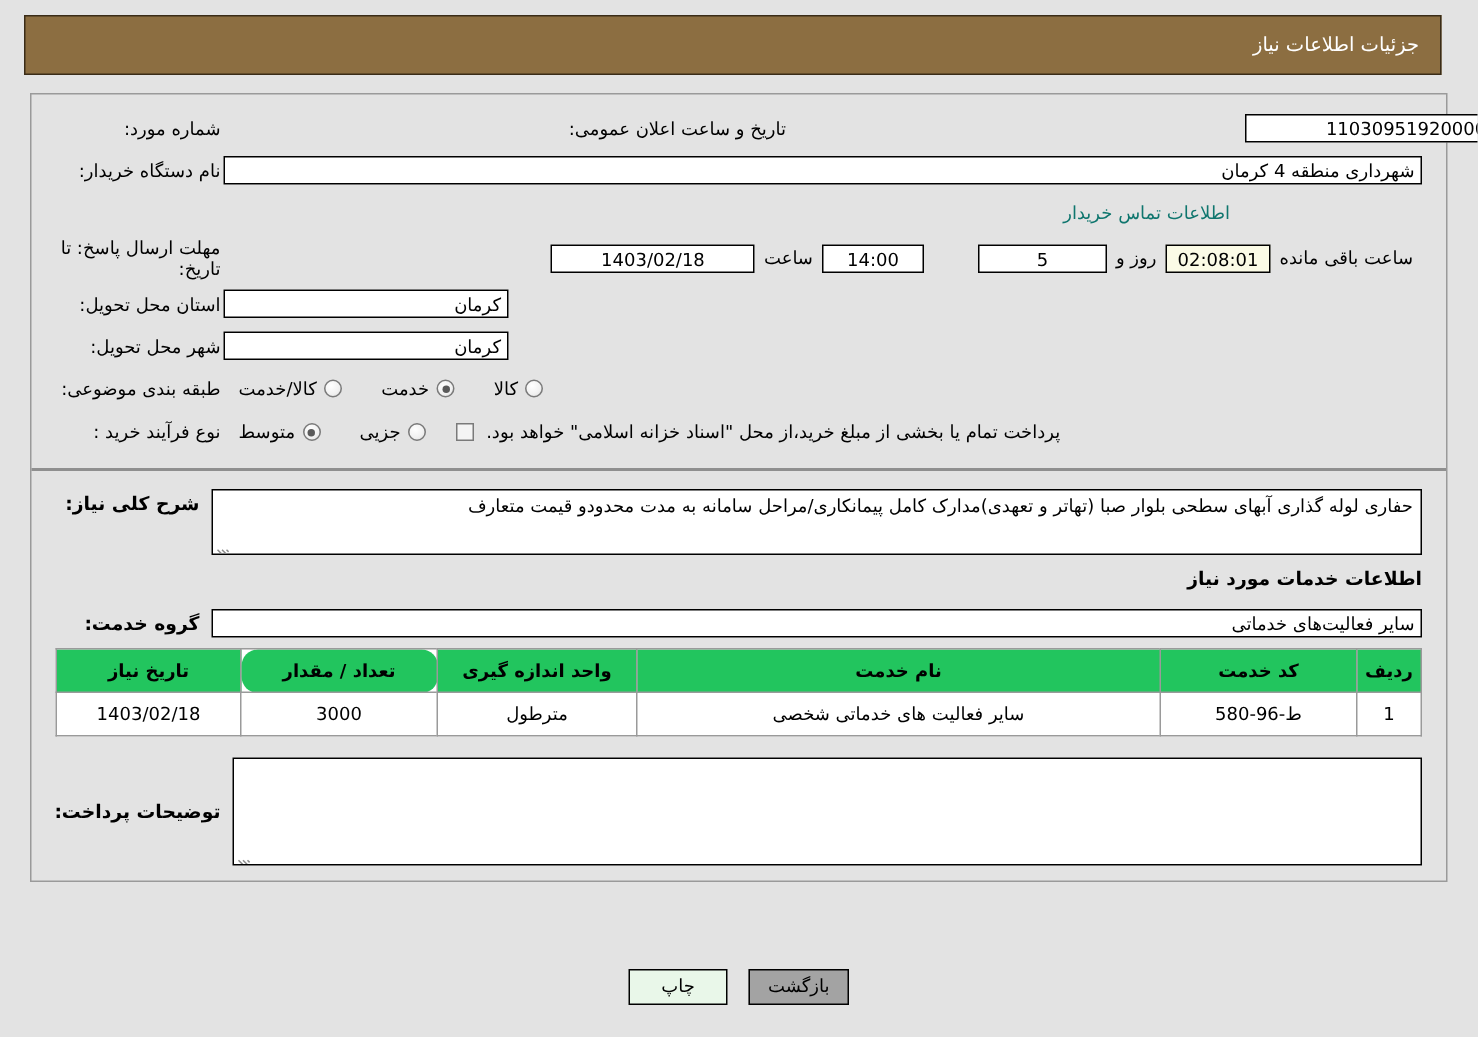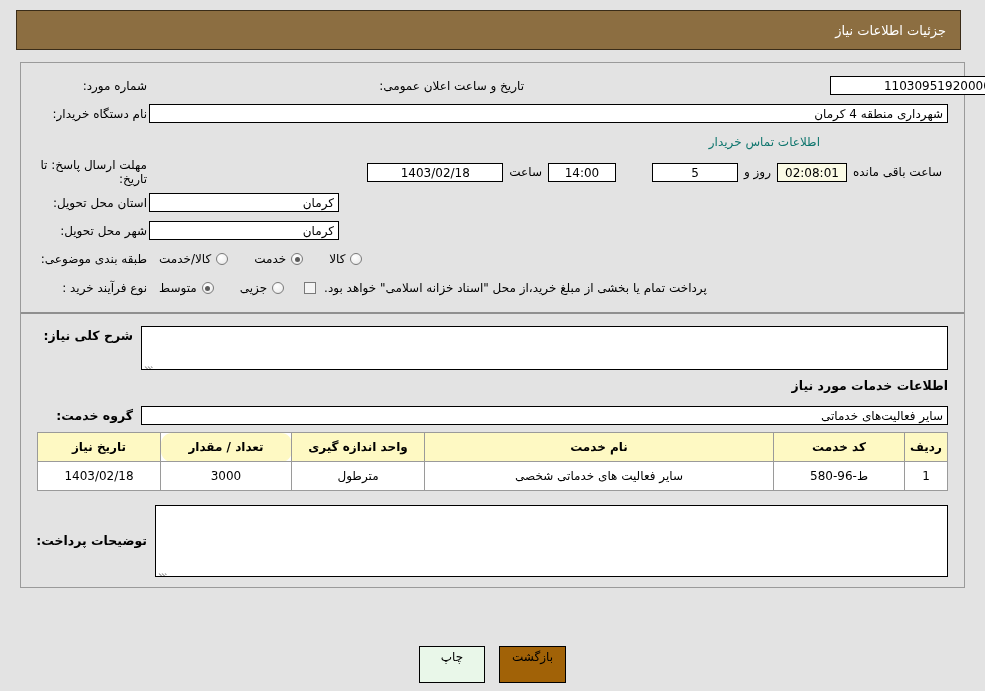--- a/index.html
+++ b/index.html
@@ -209,21 +209,21 @@
 
   
   .dtable {
     width: 100%;
     border-collapse: collapse;
     font-size: 12px;
     background: #ffffff;
     margin-top: 4px;
   }
   .dtable th {
-    background: #fef9c3;
+    background: #22c55e;
     border: 1px solid #9a9a9a;
     height: 26px;
     font-weight: bold;
     font-size: 12px;
     text-align: center;
     color: #000;
   }
   .dtable td {
     border: 1px solid #9a9a9a;
     height: 26px;
@@ -241,31 +241,31 @@
     width: 985px;
     display: flex;
     justify-content: center;
     align-items: center;
     gap: 14px;
     z-index: 12;
   }
   .btn {
     border: 1px solid #000;
     font-size: 12px;
-    height: 37px;
+    height: 24px;
     line-height: 20px;
     min-width: 66px;
     text-align: center;
     padding: 0 12px;
     box-sizing: border-box;
     cursor: pointer;
     font-family: "DejaVu Sans", "Liberation Sans", sans-serif;
   }
   .btn-print { background: #e9f7e9; }
-  .btn-back  { background: #a16207; }
+  .btn-back  { background: #a3a3a3; }
 </style>
 </head>
 <body>
 
 <svg class="watermark" viewBox="0 0 985 691" xmlns="http://www.w3.org/2000/svg">
 
   <g transform="translate(210,250)" opacity="0.55">
     <path d="M0,0 L95,0 L95,22 L60,22 L60,95 L35,95 L35,22 L0,22 Z" fill="#b9b9b9"></path>
   </g>
   <g transform="translate(330,250)" opacity="0.55">
@@ -372,20 +372,21 @@
       </div>
       <div class="lbl-col" style="margin-right:10px;">نوع فرآیند خرید :</div>
     </div>
 
   </div>
 
   <div class="panel-mid">
 
     <div style="display:flex;align-items:flex-start;">
       <div class="tarea" style="flex:1 1 auto;height:44px;margin-left:8px;">
+        <span>حفاری لوله گذاری آبهای سطحی بلوار صبا (تهاتر و تعهدی)مدارک کامل پیمانکاری/مراحل سامانه به مدت محدودو قیمت متعارف</span>
         <span class="resize-grip">
             <i></i>
             <i></i>
             <i></i>
           </span>
       </div>
       <div class="bold-lbl" style="width:96px;flex:0 0 96px;text-align:right;padding-top:2px;">شرح کلی نیاز:</div>
     </div>
 
     <div class="section-head">اطلاعات خدمات مورد نیاز</div>

